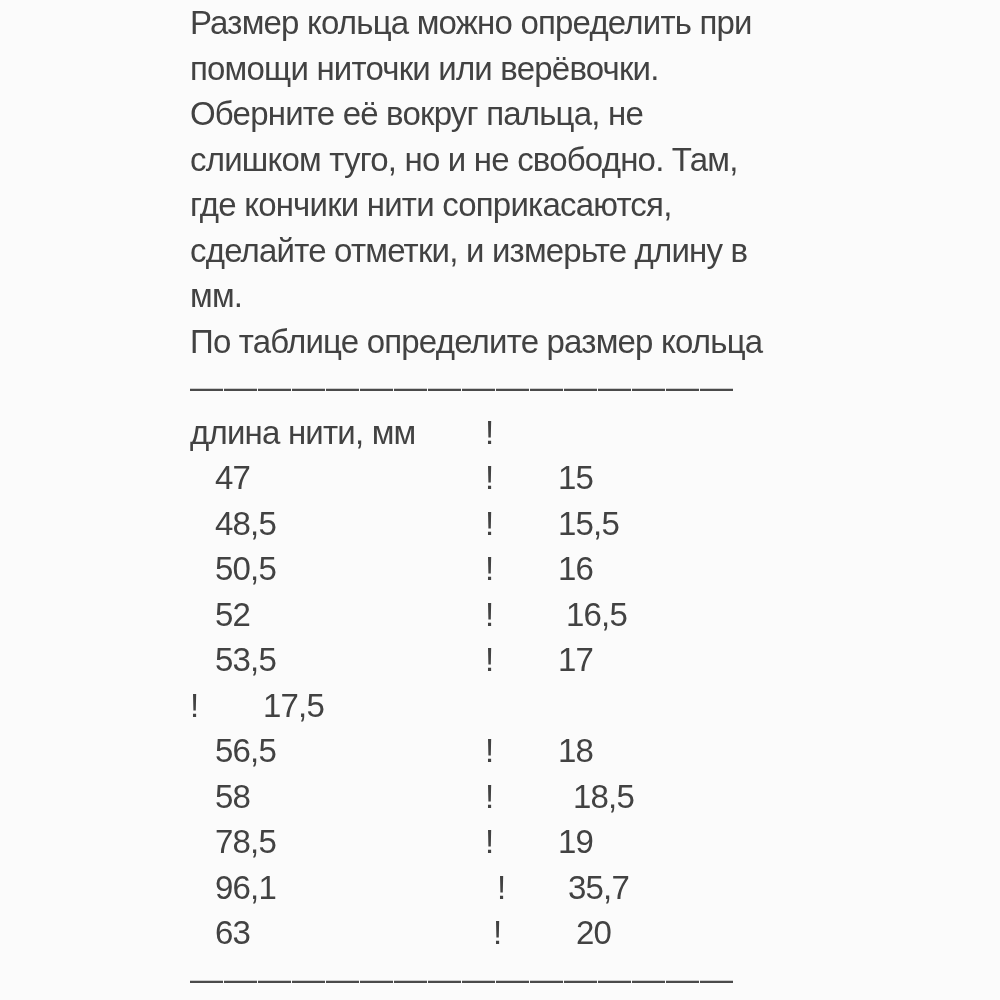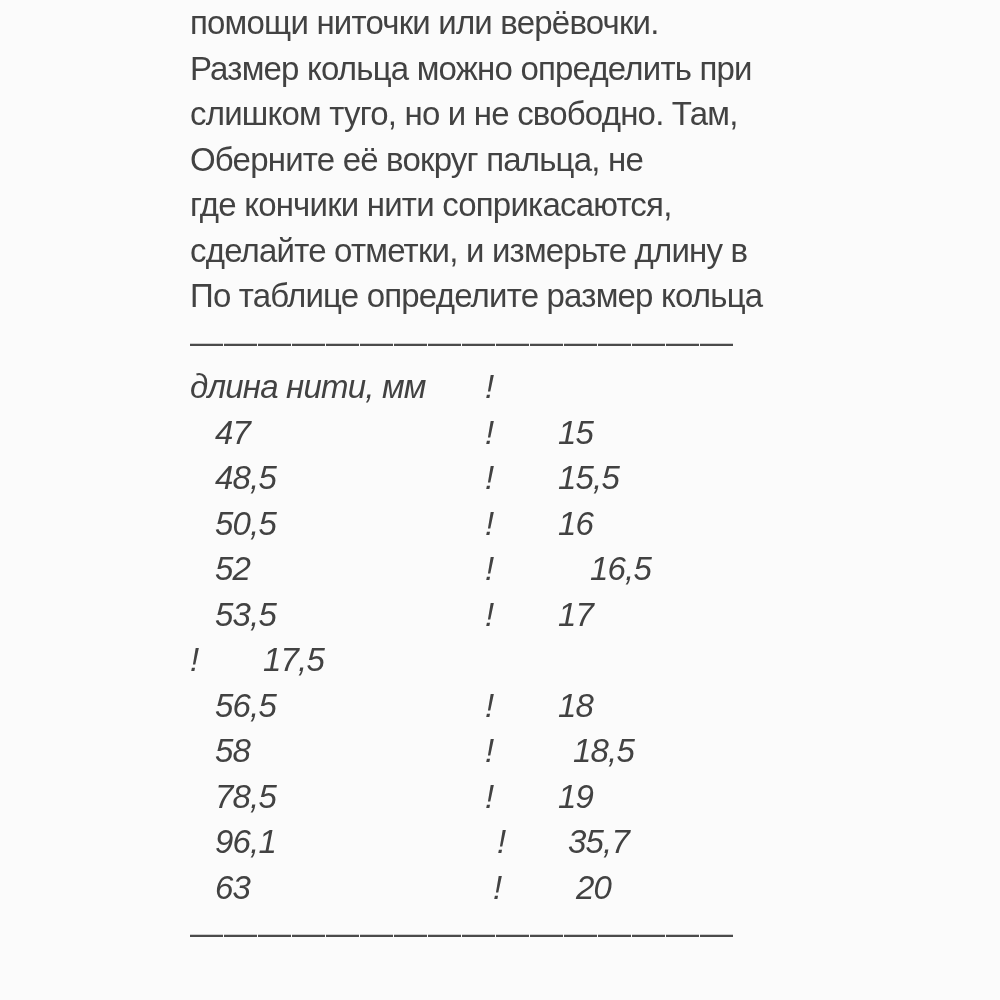--- a/index.html
+++ b/index.html
@@ -30,65 +30,65 @@
   }
   .sepline {
     height: 45.5px;
     color: #4a4a4a;
     letter-spacing: 1px;
     overflow: hidden;
   }
   .thead, .trow {
     display: flex;
     height: 45.5px;
-    font-style: italic;
   }
   .c-len {
     width: 295px;
     box-sizing: border-box;
     flex: 0 0 295px;
   }
   .trow .c-len {
     padding-left: 25px;
   }
   .c-sep {
     width: 73px;
     box-sizing: border-box;
     flex: 0 0 73px;
   }
   .c-size {
     flex: 0 0 auto;
   }
   
-  .trow:nth-of-type(4)  .c-size { transform: translateX(8px); margin-left: 24px; }
+  .trow:nth-of-type(4)  .c-size { transform: translateX(8px); }
   .trow:nth-of-type(8)  .c-size { transform: translateX(15px); }
   .trow:nth-of-type(10) .c-sep  { transform: translateX(12px); }
   .trow:nth-of-type(10) .c-size { transform: translateX(10px); }
   .trow:nth-of-type(11) .c-sep  { transform: translateX(8px); }
   .trow:nth-of-type(11) .c-size { transform: translateX(18px); }
 </style>
 </head>
 <body style="background: rgb(251, 251, 251); color: rgb(66, 66, 66);">
 
 <div class="page">
 
   <div>
 
+      <div class="pline">Размер кольца можно определить при</div>
+
       <div class="pline">помощи ниточки или верёвочки.</div>
 
-      <div class="pline">Размер кольца можно определить при</div>
+      <div class="pline">Оберните её вокруг пальца, не</div>
 
       <div class="pline">слишком туго, но и не свободно. Там,</div>
-
-      <div class="pline">Оберните её вокруг пальца, не</div>
 
       <div class="pline">где кончики нити соприкасаются,</div>
 
       <div class="pline">сделайте отметки, и измерьте длину в</div>
 
+      <div class="pline">мм.</div>
 
       <div class="pline">По таблице определите размер кольца</div>
     </div>
 
   <div class="sepline">————————————————</div>
 
   <div>
     <div class="thead">
       <span class="c-len">длина нити, мм</span>
       <span class="c-sep">!</span>

